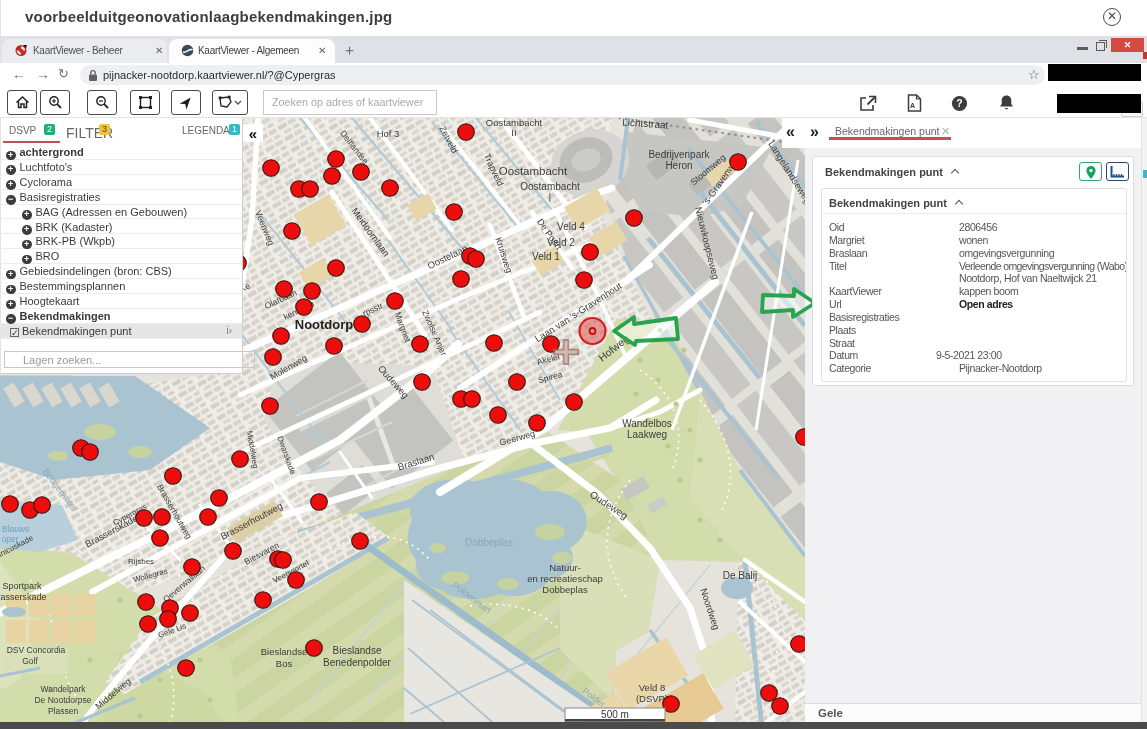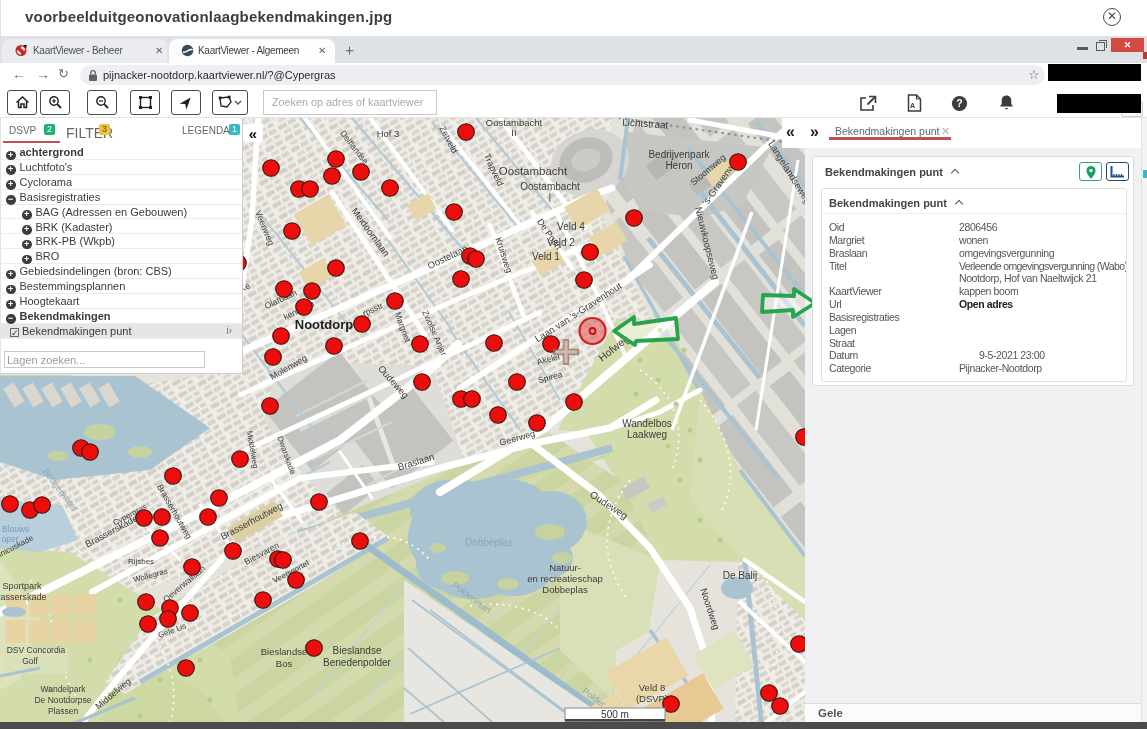--- a/index.html
+++ b/index.html
@@ -470,21 +470,21 @@
 <div class="abs lrow" style="left:0;top:59.6px;width:242px;height:14.9px;border-bottom:1px solid #ececec;font-size:11px;color:#3a3a3a;line-height:14.5px;"><span style="margin-left:22px;"><span style="display:inline-block;width:9.5px;height:9.5px;border-radius:50%;background:#3c3c3c;color:#fff;font-size:9px;line-height:9px;text-align:center;vertical-align:-1.5px;font-weight:bold;margin-right:4px">+</span>BAG (Adressen en Gebouwen)</span></div>
 <div class="abs lrow" style="left:0;top:74.5px;width:242px;height:14.9px;border-bottom:1px solid #ececec;font-size:11px;color:#3a3a3a;line-height:14.5px;"><span style="margin-left:22px;"><span style="display:inline-block;width:9.5px;height:9.5px;border-radius:50%;background:#3c3c3c;color:#fff;font-size:9px;line-height:9px;text-align:center;vertical-align:-1.5px;font-weight:bold;margin-right:4px">+</span>BRK (Kadaster)</span></div>
 <div class="abs lrow" style="left:0;top:89.4px;width:242px;height:14.9px;border-bottom:1px solid #ececec;font-size:11px;color:#3a3a3a;line-height:14.5px;"><span style="margin-left:22px;"><span style="display:inline-block;width:9.5px;height:9.5px;border-radius:50%;background:#3c3c3c;color:#fff;font-size:9px;line-height:9px;text-align:center;vertical-align:-1.5px;font-weight:bold;margin-right:4px">+</span>BRK-PB (Wkpb)</span></div>
 <div class="abs lrow" style="left:0;top:104.3px;width:242px;height:14.9px;border-bottom:1px solid #ececec;font-size:11px;color:#3a3a3a;line-height:14.5px;"><span style="margin-left:22px;"><span style="display:inline-block;width:9.5px;height:9.5px;border-radius:50%;background:#3c3c3c;color:#fff;font-size:9px;line-height:9px;text-align:center;vertical-align:-1.5px;font-weight:bold;margin-right:4px">+</span>BRO</span></div>
 <div class="abs lrow" style="left:0;top:119.2px;width:242px;height:14.9px;border-bottom:1px solid #ececec;font-size:11px;color:#3a3a3a;line-height:14.5px;"><span style="margin-left:6px;"><span style="display:inline-block;width:9.5px;height:9.5px;border-radius:50%;background:#3c3c3c;color:#fff;font-size:9px;line-height:9px;text-align:center;vertical-align:-1.5px;font-weight:bold;margin-right:4px">+</span>Gebiedsindelingen (bron: CBS)</span></div>
 <div class="abs lrow" style="left:0;top:134.1px;width:242px;height:14.9px;border-bottom:1px solid #ececec;font-size:11px;color:#3a3a3a;line-height:14.5px;"><span style="margin-left:6px;"><span style="display:inline-block;width:9.5px;height:9.5px;border-radius:50%;background:#3c3c3c;color:#fff;font-size:9px;line-height:9px;text-align:center;vertical-align:-1.5px;font-weight:bold;margin-right:4px">+</span>Bestemmingsplannen</span></div>
 <div class="abs lrow" style="left:0;top:149.0px;width:242px;height:14.9px;border-bottom:1px solid #ececec;font-size:11px;color:#3a3a3a;line-height:14.5px;"><span style="margin-left:6px;"><span style="display:inline-block;width:9.5px;height:9.5px;border-radius:50%;background:#3c3c3c;color:#fff;font-size:9px;line-height:9px;text-align:center;vertical-align:-1.5px;font-weight:bold;margin-right:4px">+</span>Hoogtekaart</span></div>
 <div class="abs lrow" style="left:0;top:163.9px;width:242px;height:14.9px;border-bottom:1px solid #ececec;font-size:11px;color:#3a3a3a;line-height:14.5px;"><span style="margin-left:6px;font-weight:bold;"><span style="display:inline-block;width:9.5px;height:9.5px;border-radius:50%;background:#3c3c3c;color:#fff;font-size:9px;line-height:9px;text-align:center;vertical-align:-1.5px;font-weight:bold;margin-right:4px">−</span>Bekendmakingen</span></div>
 <div class="abs lrow" style="left:0;top:178.8px;width:242px;height:14.9px;border-bottom:1px solid #ececec;font-size:11px;color:#3a3a3a;line-height:14.5px;background:#e6e6e6;"><span style="margin-left:10px;"><span style="display:inline-block;width:9px;height:9px;border:1px solid #666;font-size:9px;line-height:8px;text-align:center;vertical-align:-1px;margin-right:3px;color:#333">✓</span>Bekendmakingen punt</span><span style="position:absolute;right:10px;color:#777;font-size:10px">i›</span></div>
   </div>
-<div class="abs" style="left:4px;top:351px;width:201px;height:17px;border:1px solid #c9c9c9;font-size:11px;color:#9a9a9a;line-height:16px;padding-left:2px">Lagen zoeken...</div>
+<div class="abs" style="left:4px;top:351px;width:251px;height:17px;border:1px solid #c9c9c9;font-size:11px;color:#9a9a9a;line-height:16px;padding-left:18px">Lagen zoeken...</div>
 
 <div class="abs" style="left:782px;top:118px;width:365px;height:30px;background:#fff"></div>
 <div class="abs" style="left:786px;top:123px;font-weight:bold;color:#1c1c1c;font-size:16px">«</div>
 <div class="abs" style="left:810px;top:123px;font-weight:bold;color:#1c1c1c;font-size:16px">»</div>
 <div class="abs" style="left:835px;top:125px;font-size:10.5px;color:#666">Bekendmakingen punt</div>
 <div class="abs" style="left:941px;top:125px;font-size:11px;color:#b0b0b0">✕</div>
 <div class="abs" style="left:829px;top:137px;width:122px;height:2.5px;background:#c05058"></div>
 
 <div class="abs" style="left:805px;top:148px;width:336px;height:555px;background:#f1f1f3"></div>
 <svg class="abs" style="left:758px;top:283px" width="62" height="40" viewBox="758 283 62 40">
@@ -505,23 +505,23 @@
     <div class="abs" style="left:1px;top:24px;width:303px;height:1px;background:#ededed"></div>
     <div class="abs frow" style="left:7px;top:32px;font-size:10.5px;color:#555;line-height:12.85px;letter-spacing:-0.4px">
       <span style="display:inline-block;width:130px">Oid</span>2806456<br>
       <span style="display:inline-block;width:130px">Margriet</span>wonen<br>
       <span style="display:inline-block;width:130px">Braslaan</span>omgevingsvergunning<br>
       <span style="display:inline-block;width:130px">Titel</span><span style="letter-spacing:-0.6px">Verleende omgevingsvergunning (Wabo) :</span><br>
       <span style="display:inline-block;width:130px"></span>Nootdorp, Hof van Naeltwijck 21<br>
       <span style="display:inline-block;width:130px">KaartViewer</span>kappen boom<br>
       <span style="display:inline-block;width:130px">Url</span><b style="color:#222">Open adres</b><br>
       <span style="display:inline-block;width:130px">Basisregistraties</span><br>
-      <span style="display:inline-block;width:130px">Lagen</span><br>
+      <span style="display:inline-block;width:130px">Plaats</span><br>
       <span style="display:inline-block;width:130px">Straat</span><br>
-      <span style="display:inline-block;width:150px">Datum</span>9-5-2021 23:00<br>
+      <span style="display:inline-block;width:107px">Datum</span>9-5-2021 23:00<br>
       <span style="display:inline-block;width:130px">Categorie</span>Pijnacker-Nootdorp
     </div>
   </div>
 </div>
 <div class="abs" style="left:805px;top:703px;width:336px;height:19px;background:#fbfbfb;border-top:1px solid #ddd;font-size:11.5px;font-weight:bold;color:#555;line-height:18px;padding-left:13px">Gele</div>
 <div class="abs" style="left:1141px;top:118px;width:6px;height:604px;background:#f3f3f4;border-left:1px solid #e2e2e2"></div>
 <div class="abs" style="left:1143px;top:52px;width:4px;height:7px;background:#c0392b"></div>
 <div class="abs" style="left:1143px;top:170px;width:4px;height:8px;background:#35b8c8"></div>
 <div class="abs" style="left:0;top:722px;width:1147px;height:7px;background:#4b4b4b"></div>
 

